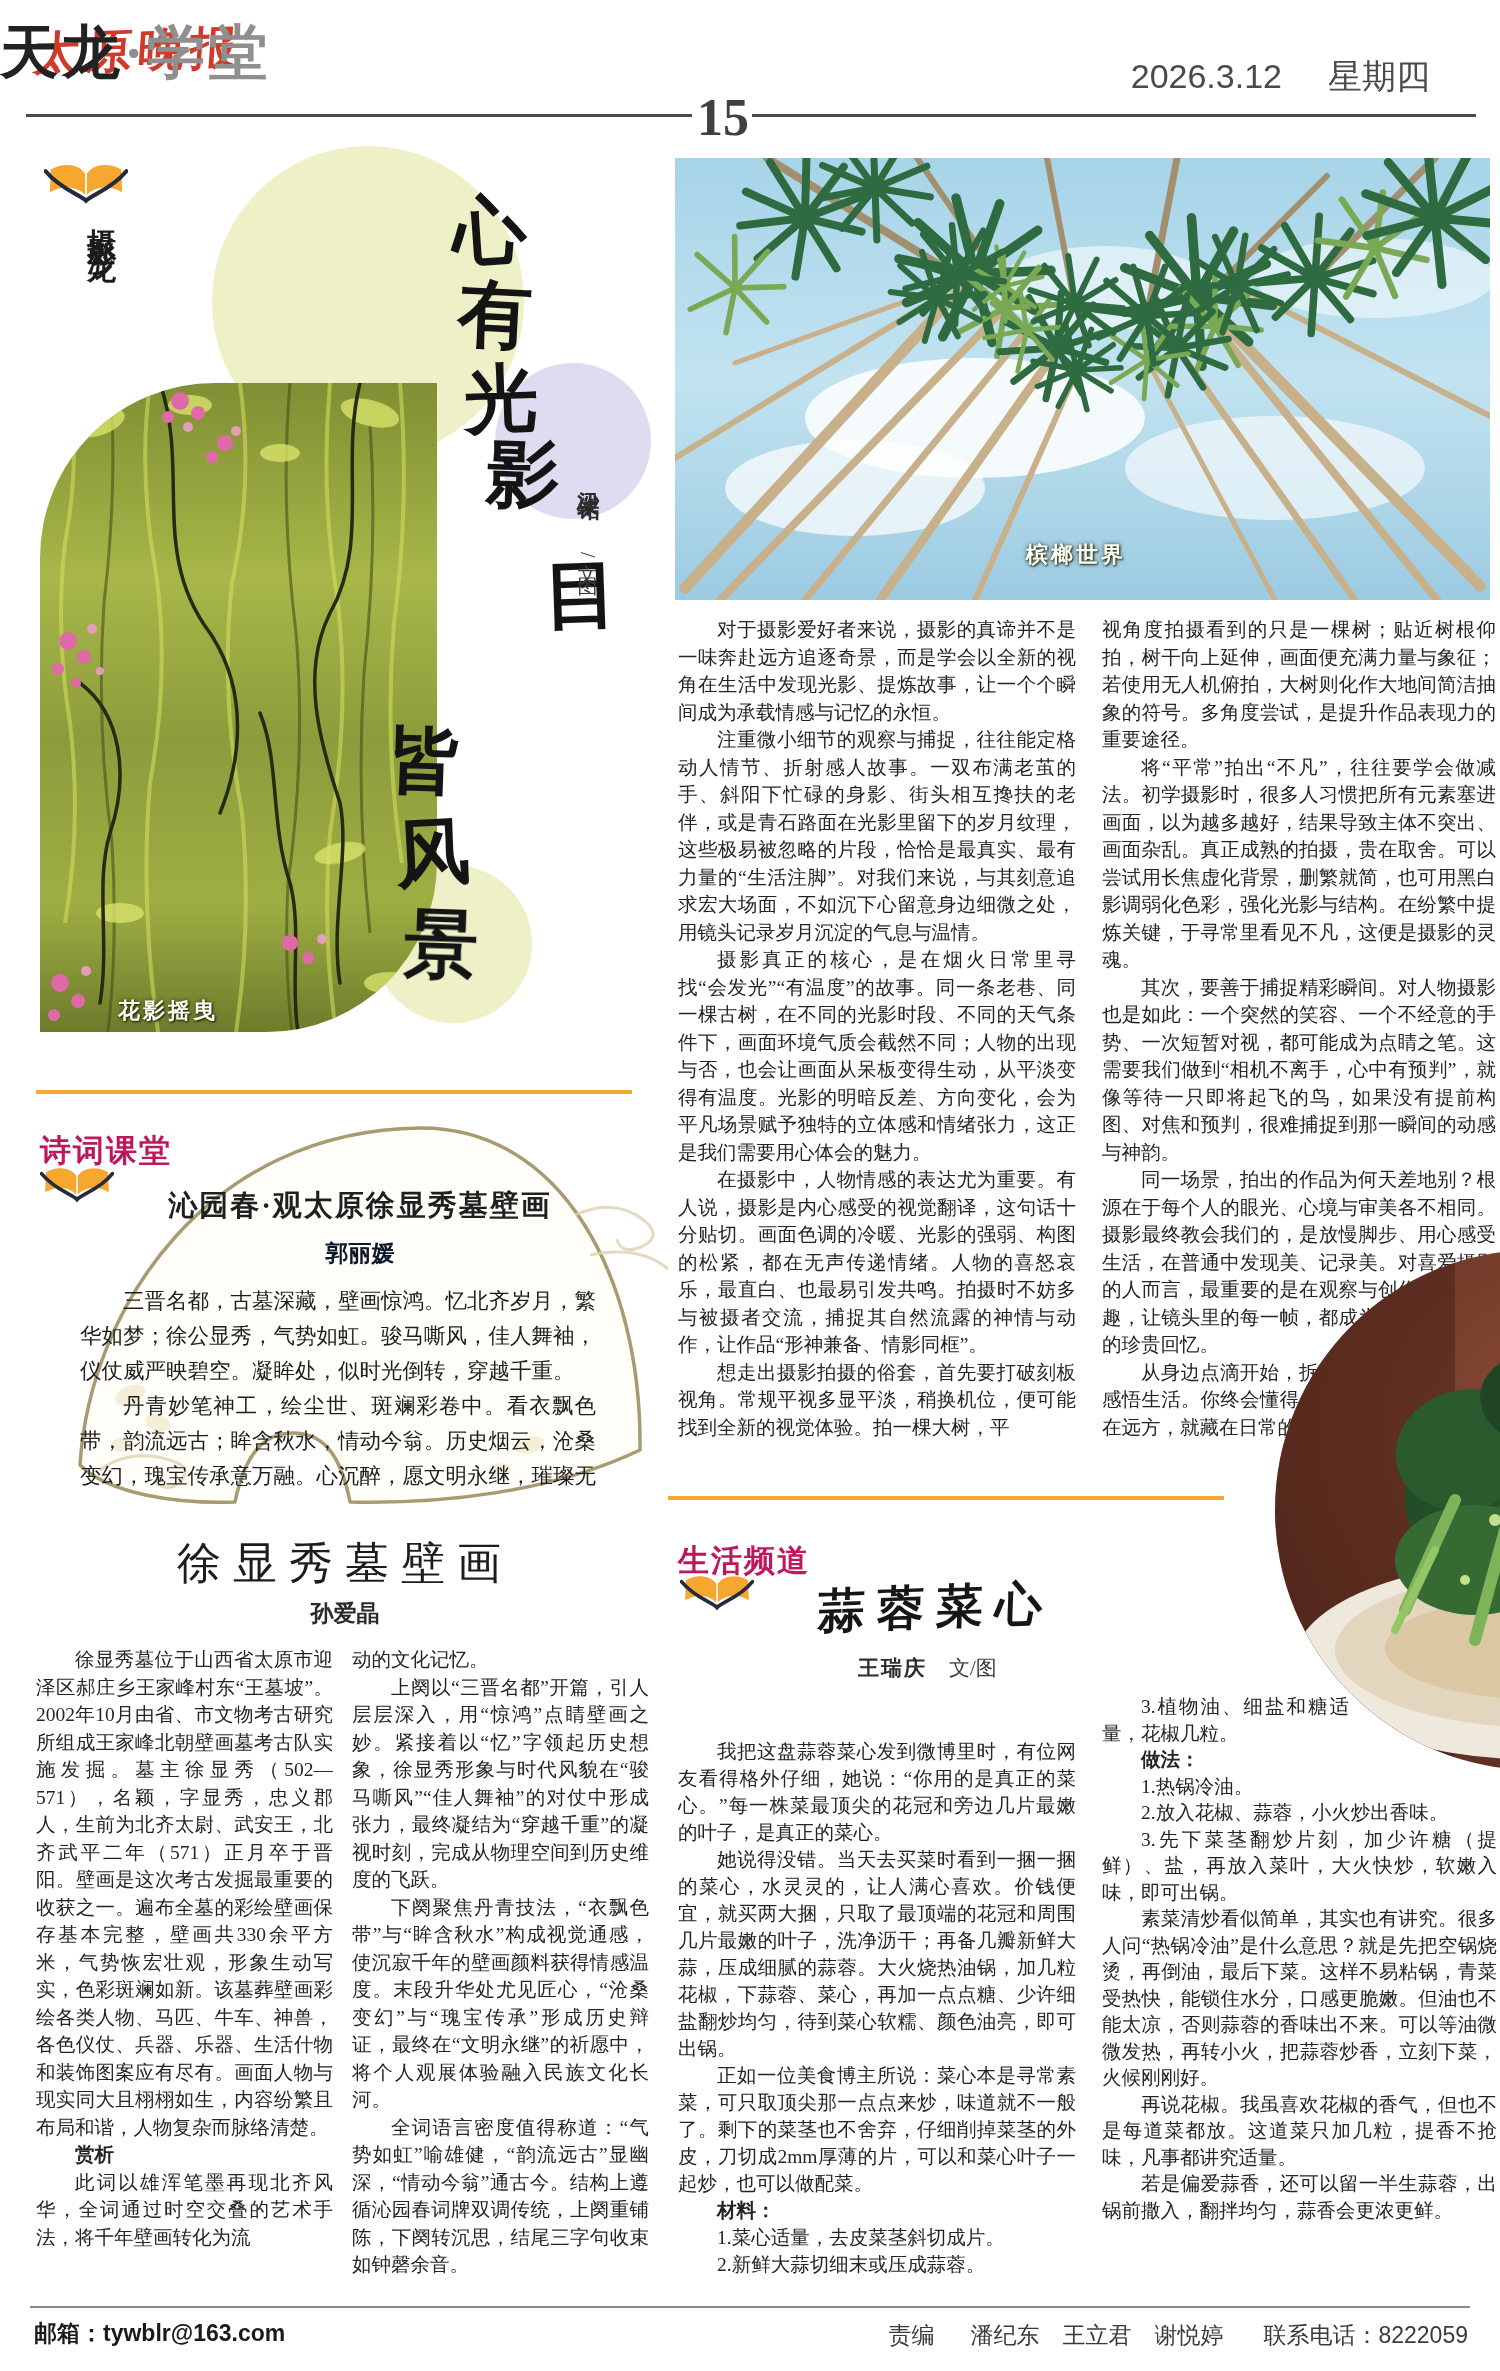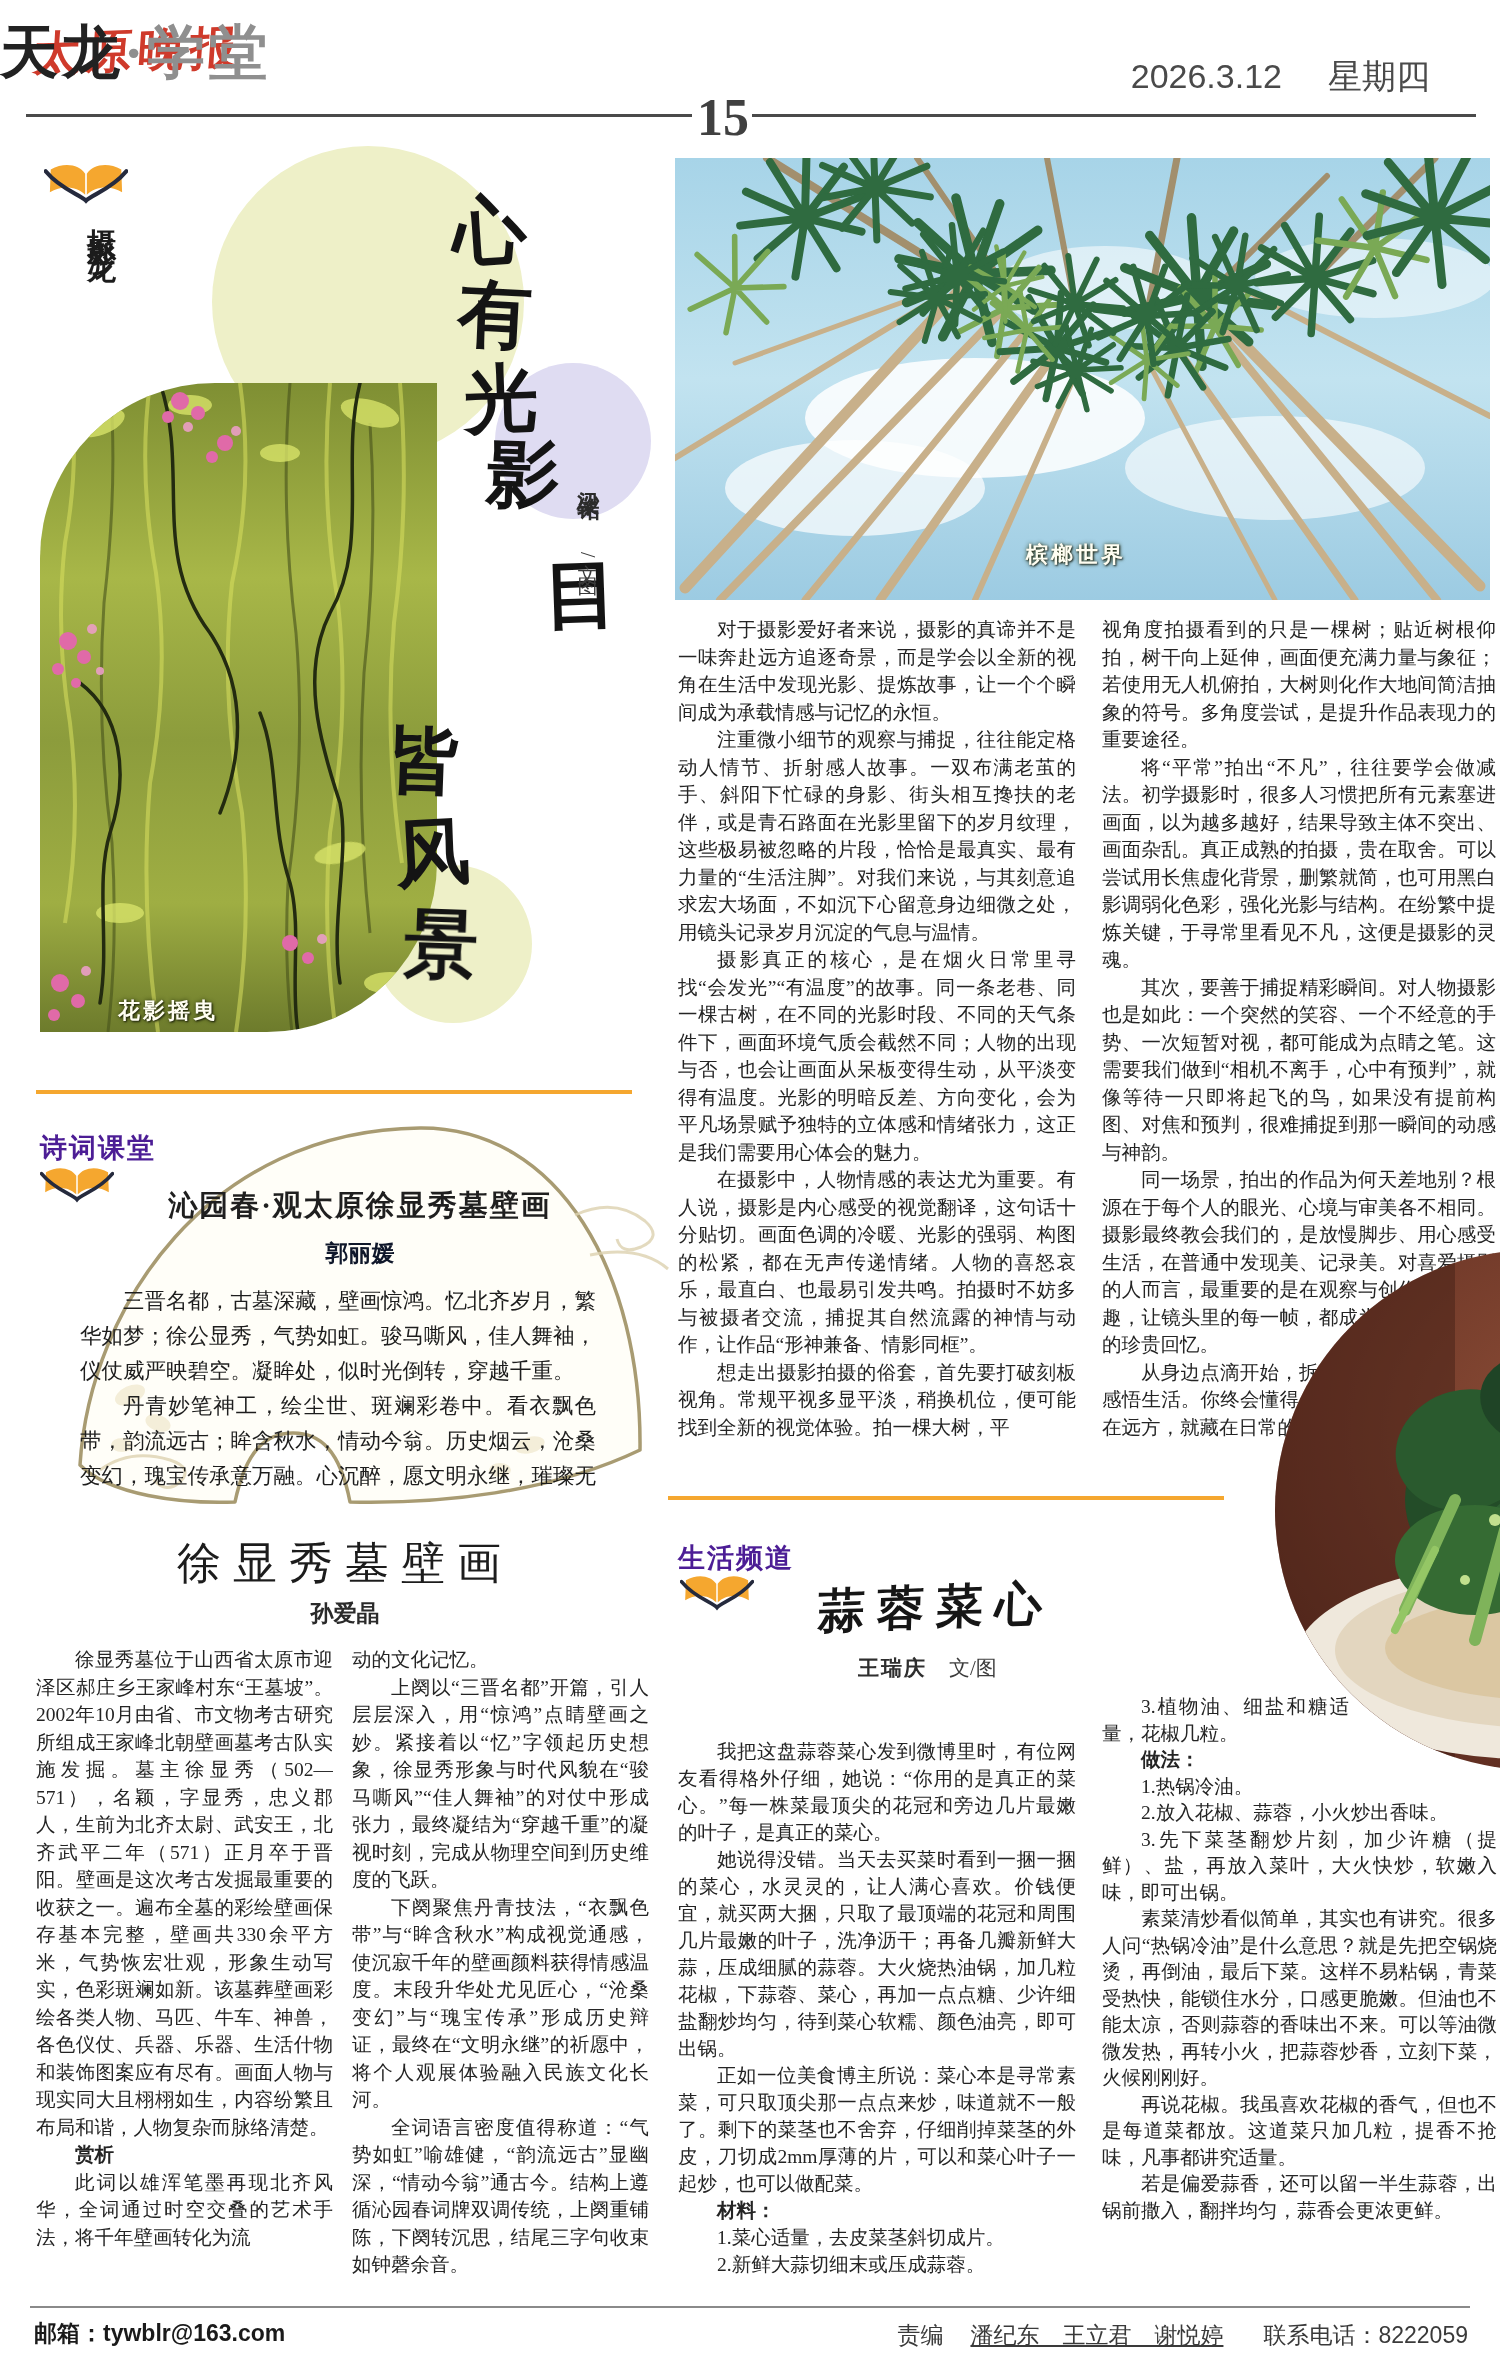--- a/index.html
+++ b/index.html
@@ -19,21 +19,21 @@
   .dateline .wd{margin-left:46px;}
   .pn-line{top:114px;height:3px;background:#4a4a4a;}
   .pn-line.l{left:26px;width:666px;}
   .pn-line.r{left:752px;width:724px;}
   .page-num{left:688px;top:88px;width:70px;text-align:center;font-size:52px;font-weight:bold;color:#404040;}
 
   
   .badge-v{left:82px;top:206px;writing-mode:vertical-rl;font-size:29px;font-weight:bold;color:#1c1c1c;
            letter-spacing:8px;font-family:"Liberation Serif",serif;}
   .book-icon{width:84px;height:46px;}
-  .badge-h{font-size:27px;font-weight:bold;color:#4c1d95;letter-spacing:2px;font-family:"Liberation Serif",serif;}
+  .badge-h{font-size:31px;font-weight:bold;color:#be185d;letter-spacing:2px;font-family:"Liberation Serif",serif;}
 
   
   .circ{border-radius:50%;}
   .circ.big{left:212px;top:146px;width:312px;height:312px;background:#eef0c8;}
   .circ.lav{left:495px;top:363px;width:156px;height:156px;background:#dfdcf2;}
   .circ.small{left:374px;top:865px;width:158px;height:158px;background:#eef0c8;}
 
   
   .flower-photo{left:40px;top:383px;width:397px;height:649px;overflow:hidden;
                 border-radius:175px 0 170px 0;}
@@ -102,21 +102,21 @@
   .life-col1{left:678px;top:1738px;width:398px;height:566px;font-size:19.5px;line-height:27px;}
   .life-col2{left:1102px;top:1694px;width:395px;height:610px;font-size:19.5px;line-height:26.5px;}
   .life-col2 .narrow{margin-right:148px;}
 
   
   .footer-rule{left:30px;top:2306px;width:1440px;height:2px;background:#8a8a8a;}
   .footer-email{left:34px;top:2318px;font-size:23px;font-weight:bold;color:#1a1a1a;
                 font-family:"Liberation Sans",sans-serif;}
   .footer-right{right:32px;top:2320px;font-size:23px;color:#3a3a3a;font-family:"Liberation Sans",sans-serif;}
   .footer-right .gap{display:inline-block;width:40px;}
-  .footer-right .ed{margin-left:27px;text-decoration:underline;}
+  .footer-right .ed{margin-left:36px;}
 </style>
 </head>
 <body>
 
 <svg width="0" height="0" style="position:absolute">
   <defs>
     <symbol id="bookicon" viewBox="0 0 100 52">
       <path d="M8,10 C24,1 42,4 49,15 L49,40 C38,29 20,29 7,37 Z" fill="#f5a72f"></path>
       <path d="M92,10 C76,1 58,4 51,15 L51,40 C62,29 80,29 93,37 Z" fill="#f5a72f"></path>
       <path d="M2,12 C20,34 44,40 50,47 C56,40 80,34 98,12" fill="none" stroke="#252a3d" stroke-width="5" stroke-linecap="round"></path>

